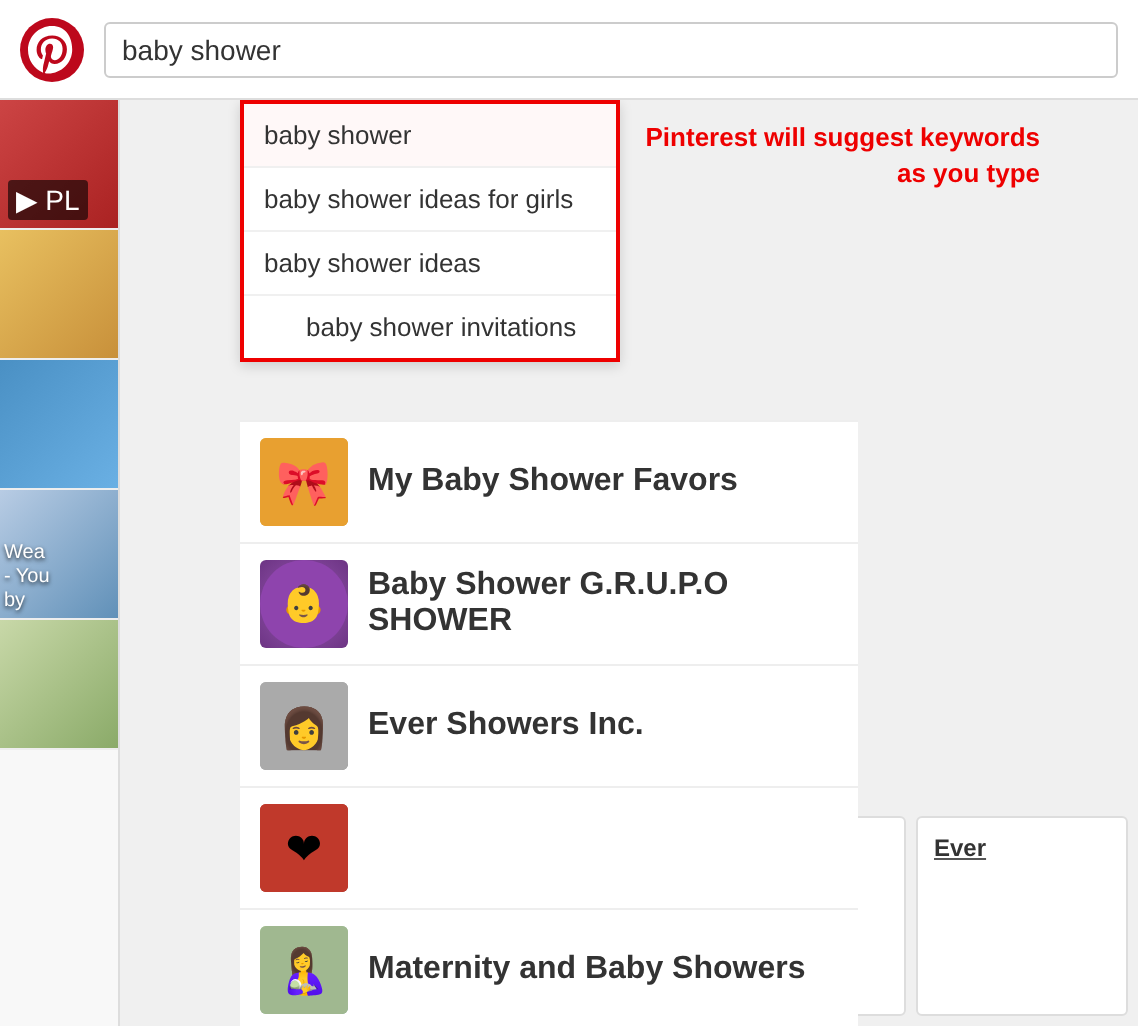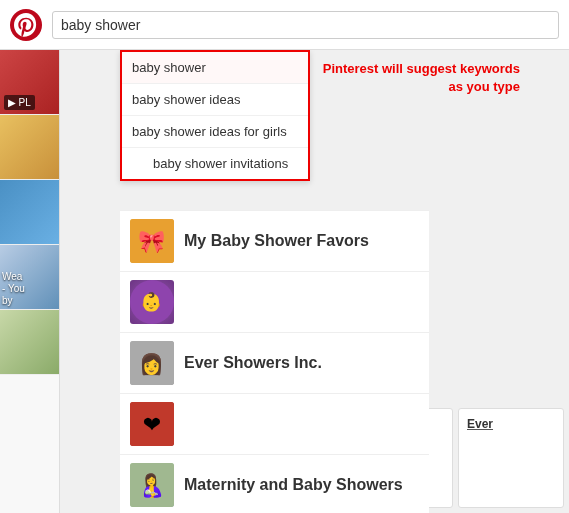--- a/index.html
+++ b/index.html
@@ -72,21 +72,21 @@
     .sidebar-item-3 .thumb { background: linear-gradient(135deg, #4a90c4, #6ab0e4); }
     .sidebar-item-4 .thumb { background: linear-gradient(135deg, #888, #555); }
     .sidebar-item-5 .thumb { background: linear-gradient(135deg, #5a8a5a, #3a6a3a); }
 
     .play-badge {
       position: absolute;
       bottom: 4px;
       left: 4px;
       background: rgba(0,0,0,0.6);
       color: #fff;
-      font-size: 10px;
+      font-size: 14px;
       padding: 2px 4px;
       border-radius: 2px;
     }
     .sidebar-label {
       position: absolute;
       bottom: 2px;
       left: 2px;
       right: 13px;
       font-size: 10px;
       color: #fff;
@@ -296,22 +296,22 @@
     </div>
     <div class="sidebar-item sidebar-item-5">
       <div class="thumb" style="background:linear-gradient(135deg,#c8d8a8,#8aaa68);"></div>
     </div>
   </div>
 
   <div style="flex:1; position:relative; overflow:hidden;">
 
     <div class="search-dropdown">
       <div class="dropdown-item highlighted">baby shower</div>
+      <div class="dropdown-item">baby shower ideas for girls</div>
       <div class="dropdown-item">baby shower ideas</div>
-      <div class="dropdown-item">baby shower ideas for girls</div>
       <div class="dropdown-item">baby shower invitations</div>
     </div>
 
     <div class="hint-text">Pinterest will suggest keywords as you type</div>
 
     <div class="results-list">
       <div class="result-item">
         <div class="result-avatar avatar-favors">
           
           <svg width="44" height="44" viewBox="0 0 44 44">
@@ -321,20 +321,21 @@
         </div>
         <span class="result-name">My Baby Shower Favors</span>
       </div>
       <div class="result-item">
         <div class="result-avatar avatar-grupo">
           <svg width="44" height="44" viewBox="0 0 44 44">
               <circle cx="22" cy="22" r="22" fill="#8e44ad"></circle>
               <text x="22" y="28" text-anchor="middle" font-size="18" fill="white">👶</text>
             </svg>
         </div>
+        <span class="result-name">Baby Shower G.R.U.P.O SHOWER</span>
       </div>
       <div class="result-item">
         <div class="result-avatar avatar-inc">
           <svg width="44" height="44" viewBox="0 0 44 44">
               <rect width="44" height="44" fill="#aaa"></rect>
               <text x="22" y="30" text-anchor="middle" font-size="20">👩</text>
             </svg>
         </div>
         <span class="result-name">Ever Showers Inc.</span>
       </div>

